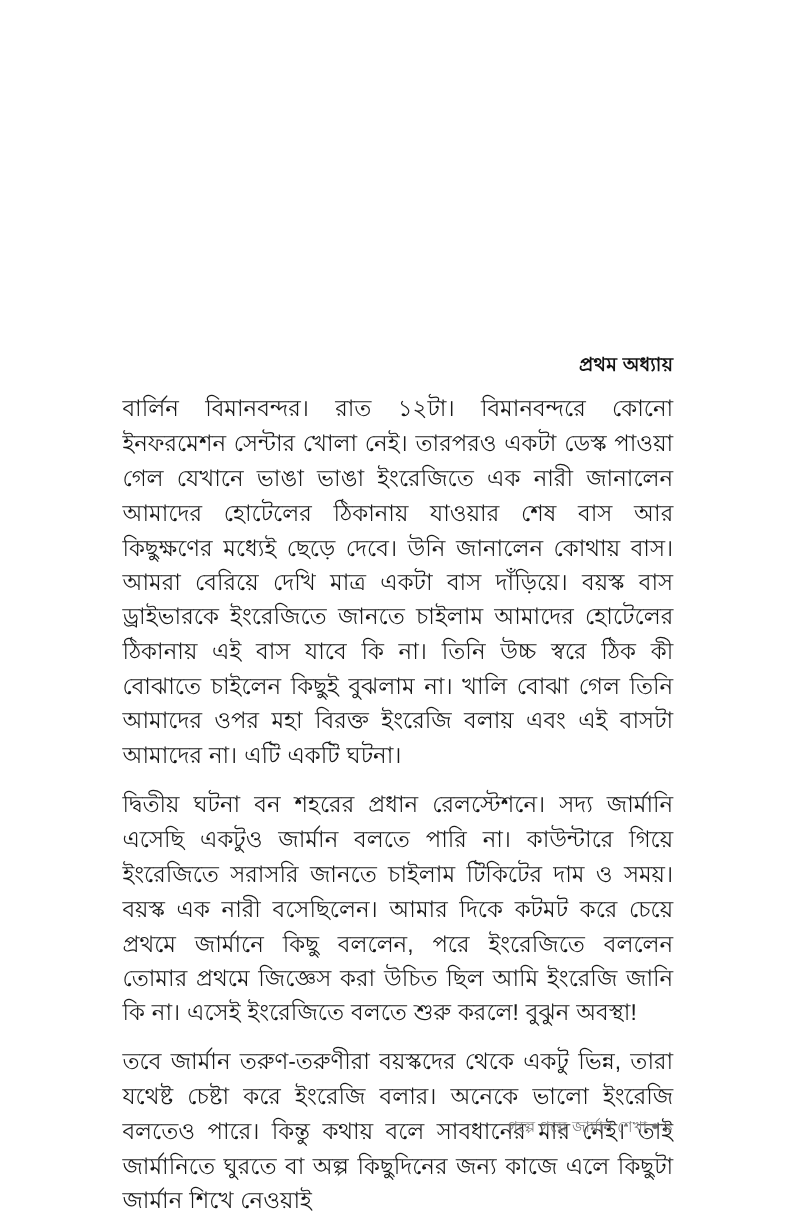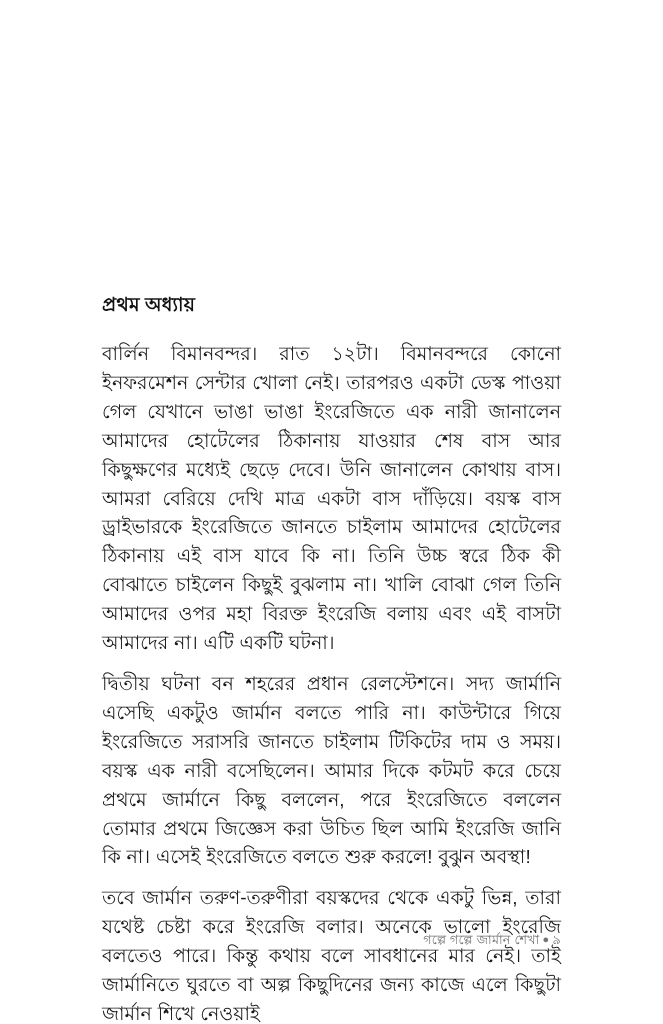--- a/index.html
+++ b/index.html
@@ -18,25 +18,25 @@
   }
   .content {
     position: absolute;
     left: 102px;
     top: 292px;
     width: 459px;
   }
   .chapter-heading {
     font-family: "Liberation Sans", "DejaVu Sans", sans-serif;
     font-weight: bold;
-    font-size: 19px;
+    font-size: 16px;
     line-height: 26px;
     color: #121212;
-    text-align: left;
-    margin: 0 0 22px 0;
+    text-align: right;
+    margin: 0 0 10px 0;
     letter-spacing: 0.2px;
   }
   .body-paragraph {
     font-family: "Liberation Sans", "DejaVu Sans", sans-serif;
     font-size: 19px;
     line-height: 28.9px;
     color: #1a1a1a;
     text-align: justify;
     text-justify: inter-word;
     margin: 0 0 12px 0;

